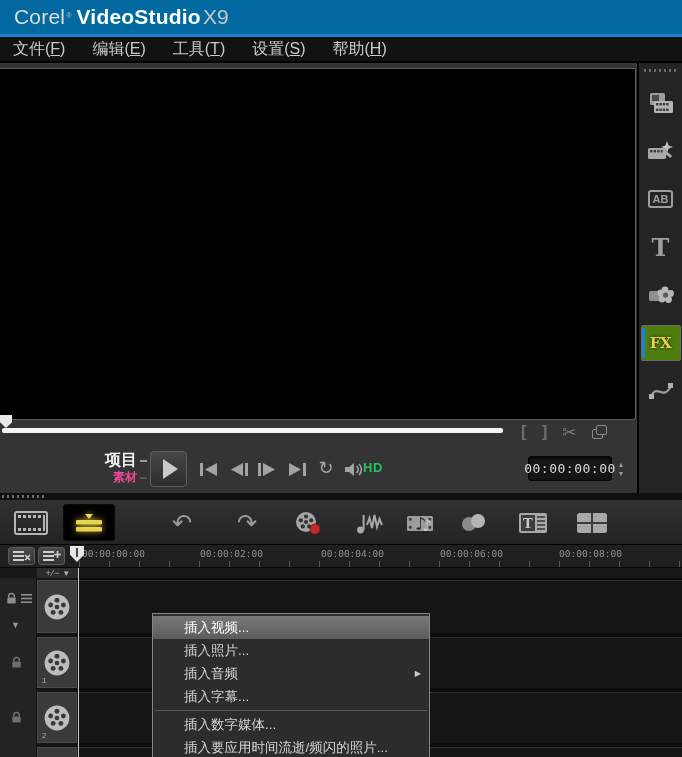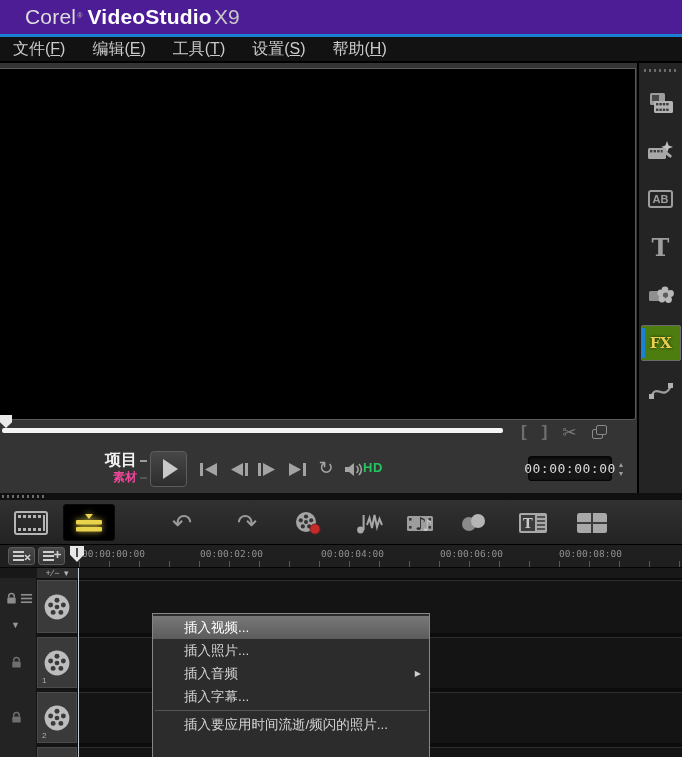--- a/index.html
+++ b/index.html
@@ -1,21 +1,21 @@
 <!DOCTYPE html>
 <html><head>
 <meta charset="utf-8">
 <style>
   * { margin:0; padding:0; box-sizing:border-box; }
   html,body { background:#000; }
   body { font-family:"Liberation Sans", sans-serif; }
   .frame { position:relative; width:682px; height:757px; overflow:hidden; background:#1e1e1e; }
 
   
-  .titlebar { position:absolute; left:0; top:0; width:682px; height:34px; background:#4c1d95; display:flex; align-items:center; padding-left:25px; }
+  .titlebar { position:absolute; left:0; top:0; width:682px; height:34px; background:#0369a1; display:flex; align-items:center; padding-left:14px; }
   .logo { color:#e9e9e9; font-size:21px; letter-spacing:.2px; display:flex; align-items:baseline; }
   .logo .corel { font-weight:400; color:#dedede; }
   .logo sup { font-size:7px; color:#bdbdbd; margin:0 5px 0 1px; transform:translateY(-6px); }
   .logo .product { font-weight:700; color:#ffffff; }
   .logo .version { font-weight:400; color:#c7c7c7; margin-left:2px; }
   .accent-line { position:absolute; left:0; top:34px; width:682px; height:3px; background:#1d81d3; }
 
   
   .menubar { position:absolute; left:0; top:37px; width:682px; height:26px; background:#121212; border-bottom:2px solid #000; display:flex; align-items:center; padding-left:13px; gap:27px; }
   .menu-item { color:#cbcbcb; font-size:16px; cursor:default; }
@@ -480,16 +480,17 @@
 
     <div class="playhead-line"></div>
   </div>
 
   <div class="ctx-menu">
     <div class="ctx-item hl">插入视频...</div>
     <div class="ctx-item">插入照片...</div>
     <div class="ctx-item"><span>插入音频</span><span class="ctx-arrow">▶</span></div>
     <div class="ctx-item">插入字幕...</div>
     <div class="ctx-sep"></div>
+    <div class="ctx-item">插入数字媒体...</div>
     <div class="ctx-item">插入要应用时间流逝/频闪的照片...</div>
   </div>
 
 </div>
 
 </body></html>

